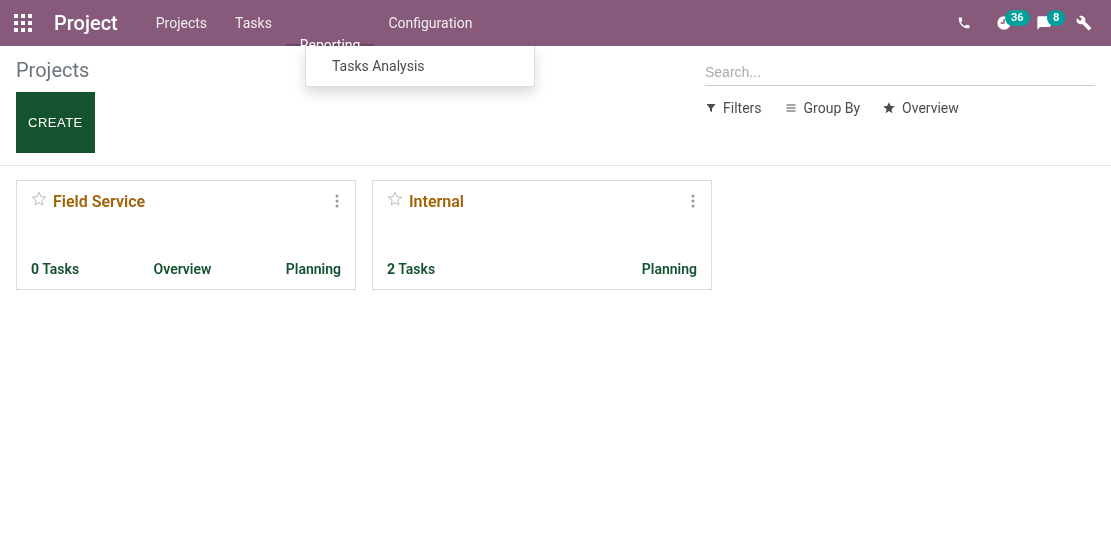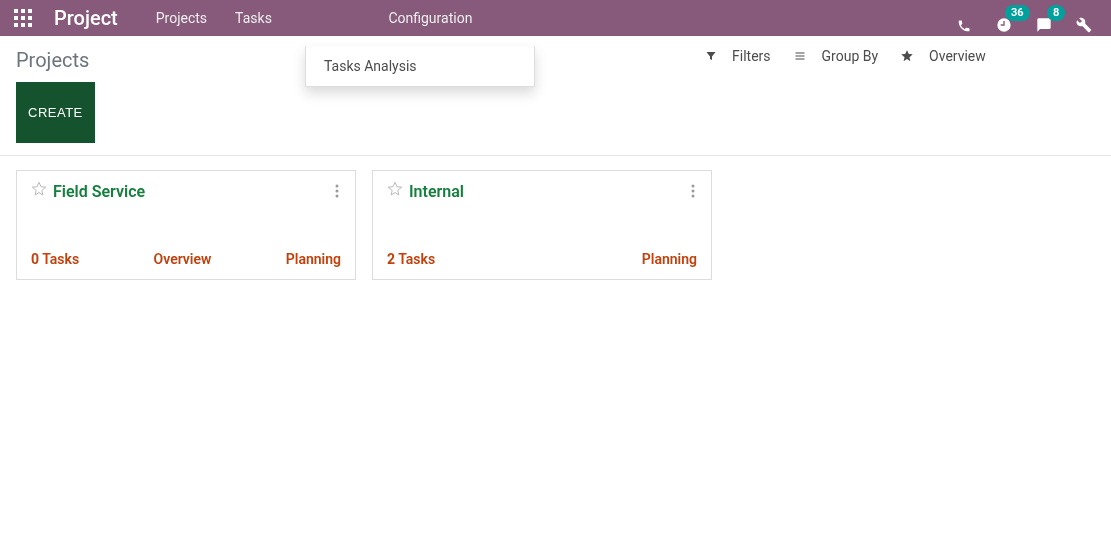--- a/index.html
+++ b/index.html
@@ -6,21 +6,21 @@
     body {
       font-family: -apple-system, BlinkMacSystemFont, "Segoe UI", Roboto, Helvetica, Arial, sans-serif;
       background: #fff;
       width: 1111px;
       height: 534px;
       overflow: hidden;
       color: #4c4c4c;
     }
     .topbar {
       background: #875a7b;
-      height: 36px;
+      height: 46px;
       display: flex;
       align-items: center;
       color: #fff;
       position: relative;
       z-index: 10;
     }
     .apps-icon {
       width: 46px;
       height: 46px;
       display: flex;
@@ -56,21 +56,21 @@
       margin-left: auto;
       display: flex;
       align-items: center;
       gap: 10px;
       padding-right: 12px;
     }
     .tb-icon {
       width: 30px;
       height: 30px;
       display: flex;
-      align-items: flex-end;
+      align-items: center;
       justify-content: center;
       cursor: pointer;
       position: relative;
     }
     .tb-icon svg { fill: #fff; }
     .badge {
       background: #00a09d;
       color: #fff;
       font-size: 11px;
       font-weight: 700;
@@ -85,21 +85,21 @@
     .dropdown {
       position: absolute;
       top: 46px;
       left: 305px;
       background: #fff;
       border: 1px solid #ddd;
       box-shadow: 0 6px 12px rgba(0,0,0,0.15);
       border-top: none;
       width: 230px;
       z-index: 20;
-      padding: 6px 0;
+      padding: 6px 8px;
     }
     .dropdown-item {
       padding: 6px 18px;
       font-size: 14px;
       color: #4c4c4c;
       cursor: pointer;
     }
     .controlbar {
       display: flex;
       justify-content: space-between;
@@ -142,21 +142,21 @@
     .search-input::placeholder { color: #aaa; }
     .search-filters {
       display: flex;
       gap: 22px;
       font-size: 14px;
       color: #4c4c4c;
     }
     .sf-item {
       display: flex;
       align-items: center;
-      gap: 15px;
+      gap: 6px;
       cursor: pointer;
     }
     .sf-item svg { fill: #4c4c4c; }
     .kanban {
       padding: 14px 16px;
       display: flex;
       gap: 16px;
       align-items: flex-start;
     }
     .card {
@@ -171,40 +171,40 @@
     }
     .card-head {
       display: flex;
       align-items: center;
       gap: 6px;
     }
     .star-icon svg { fill: none; stroke: #b9b9b9; stroke-width: 1.5; }
     .card-title {
       font-size: 16px;
       font-weight: 600;
-      color: #15803d;
+      color: #a16207;
     }
     .kebab {
       position: absolute;
       right: 8px;
       top: 10px;
       cursor: pointer;
       width: 20px;
       height: 20px;
       display: flex;
       align-items: center;
       justify-content: center;
     }
     .kebab svg { fill: #9a9a9a; }
     .card-foot {
       margin-top: auto;
       display: flex;
       justify-content: space-between;
       padding-top: 40px;
-      color: #c2410c;
+      color: #14532d;
       font-weight: 600;
       font-size: 14px;
     }
     .card-foot .link { cursor: pointer; }
     .task-count b { font-weight: 700; }
   </style>
 </head>
 <body>
 
 <div class="topbar">
@@ -257,20 +257,23 @@
 <div class="dropdown">
   <div class="dropdown-item">Tasks Analysis</div>
 </div>
 
 <div class="controlbar">
   <div class="cb-left">
     <div class="breadcrumb">Projects</div>
     <button class="btn-create">CREATE</button>
   </div>
   <div class="cb-right">
+    <div class="search-wrap">
+      <input class="search-input" type="text" placeholder="Search..." style="">
+    </div>
     <div class="search-filters">
       <div class="sf-item">
         <svg width="12" height="12" viewBox="0 0 24 24">
             <path d="M3 4h18l-7 9v7l-4-2v-5z"></path>
           </svg>
         <span>Filters</span>
       </div>
       <div class="sf-item">
         <svg width="14" height="12" viewBox="0 0 24 24">
             <path d="M3 5h18v2H3zM3 11h18v2H3zM3 17h18v2H3z"></path>

